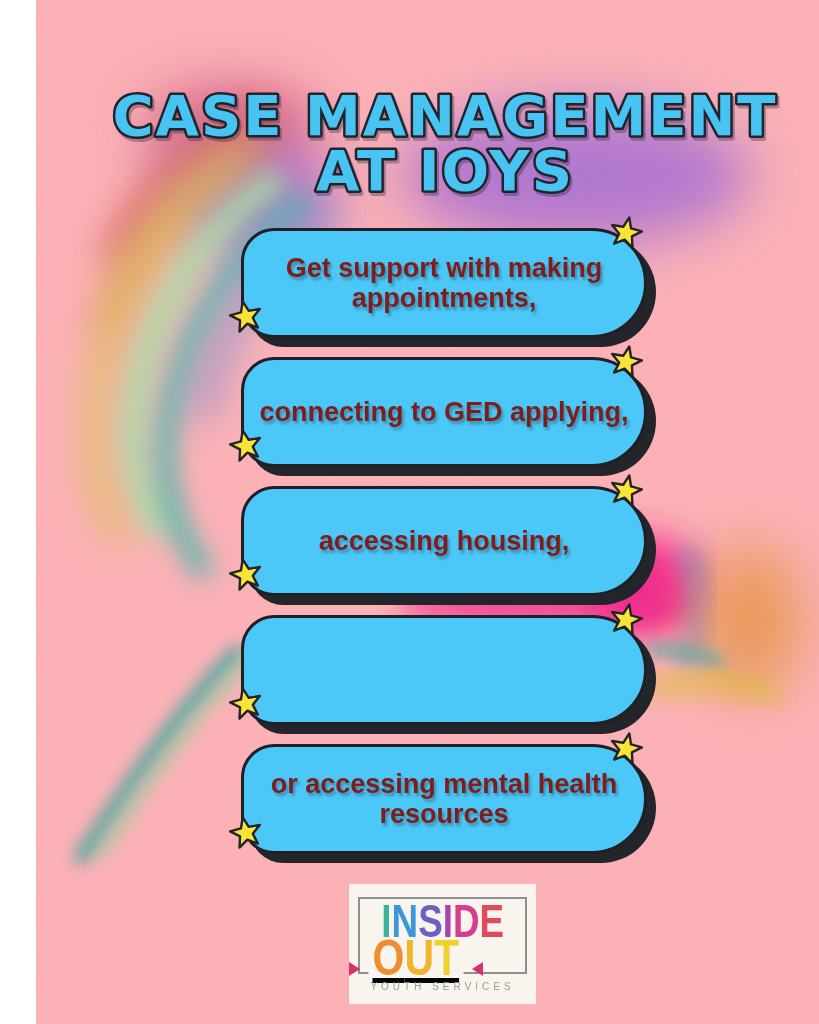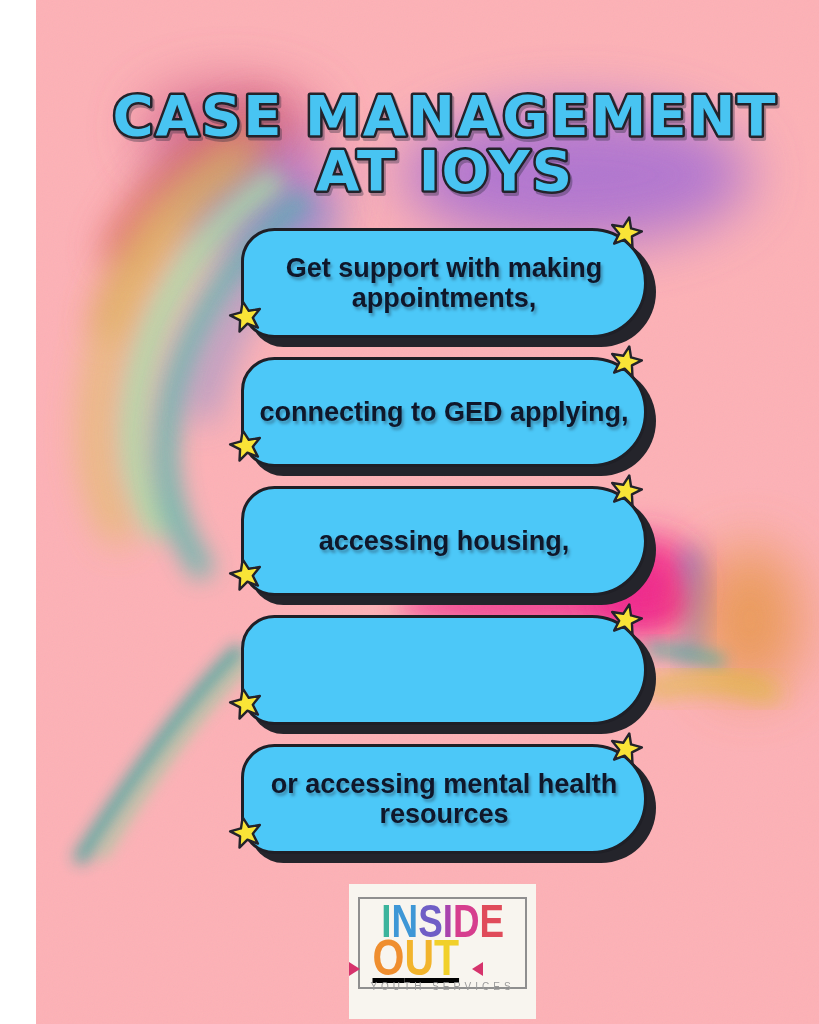--- a/index.html
+++ b/index.html
@@ -64,38 +64,38 @@
     display: flex;
     align-items: center;
     justify-content: center;
   }
   .pill p {
     white-space: pre;
     text-align: center;
     font-size: 27px;
     line-height: 1.12;
     font-weight: 700;
-    color: #0f172a;
+    color: #7f1d1d;
     text-shadow: 2px 3px 3px rgba(30,30,42,0.35);
   }
   .star {
     position: absolute;
     width: 34px;
     height: 34px;
   }
   .star.tr { top: -15px; right: 1px; transform: rotate(12deg); }
   .star.bl { left: -15px; bottom: 1px; transform: rotate(-12deg); }
 
   
   .logo-card {
     position: absolute;
     left: 313px;
     top: 884px;
     width: 187px;
-    height: 135px;
+    height: 120px;
     background: #f8f5ef;
     z-index: 2;
     padding-left: 20px;
   }
   .logo-frame {
     position: absolute;
     left: 9px;
     right: 9px;
     top: 13px;
     bottom: 30px;

